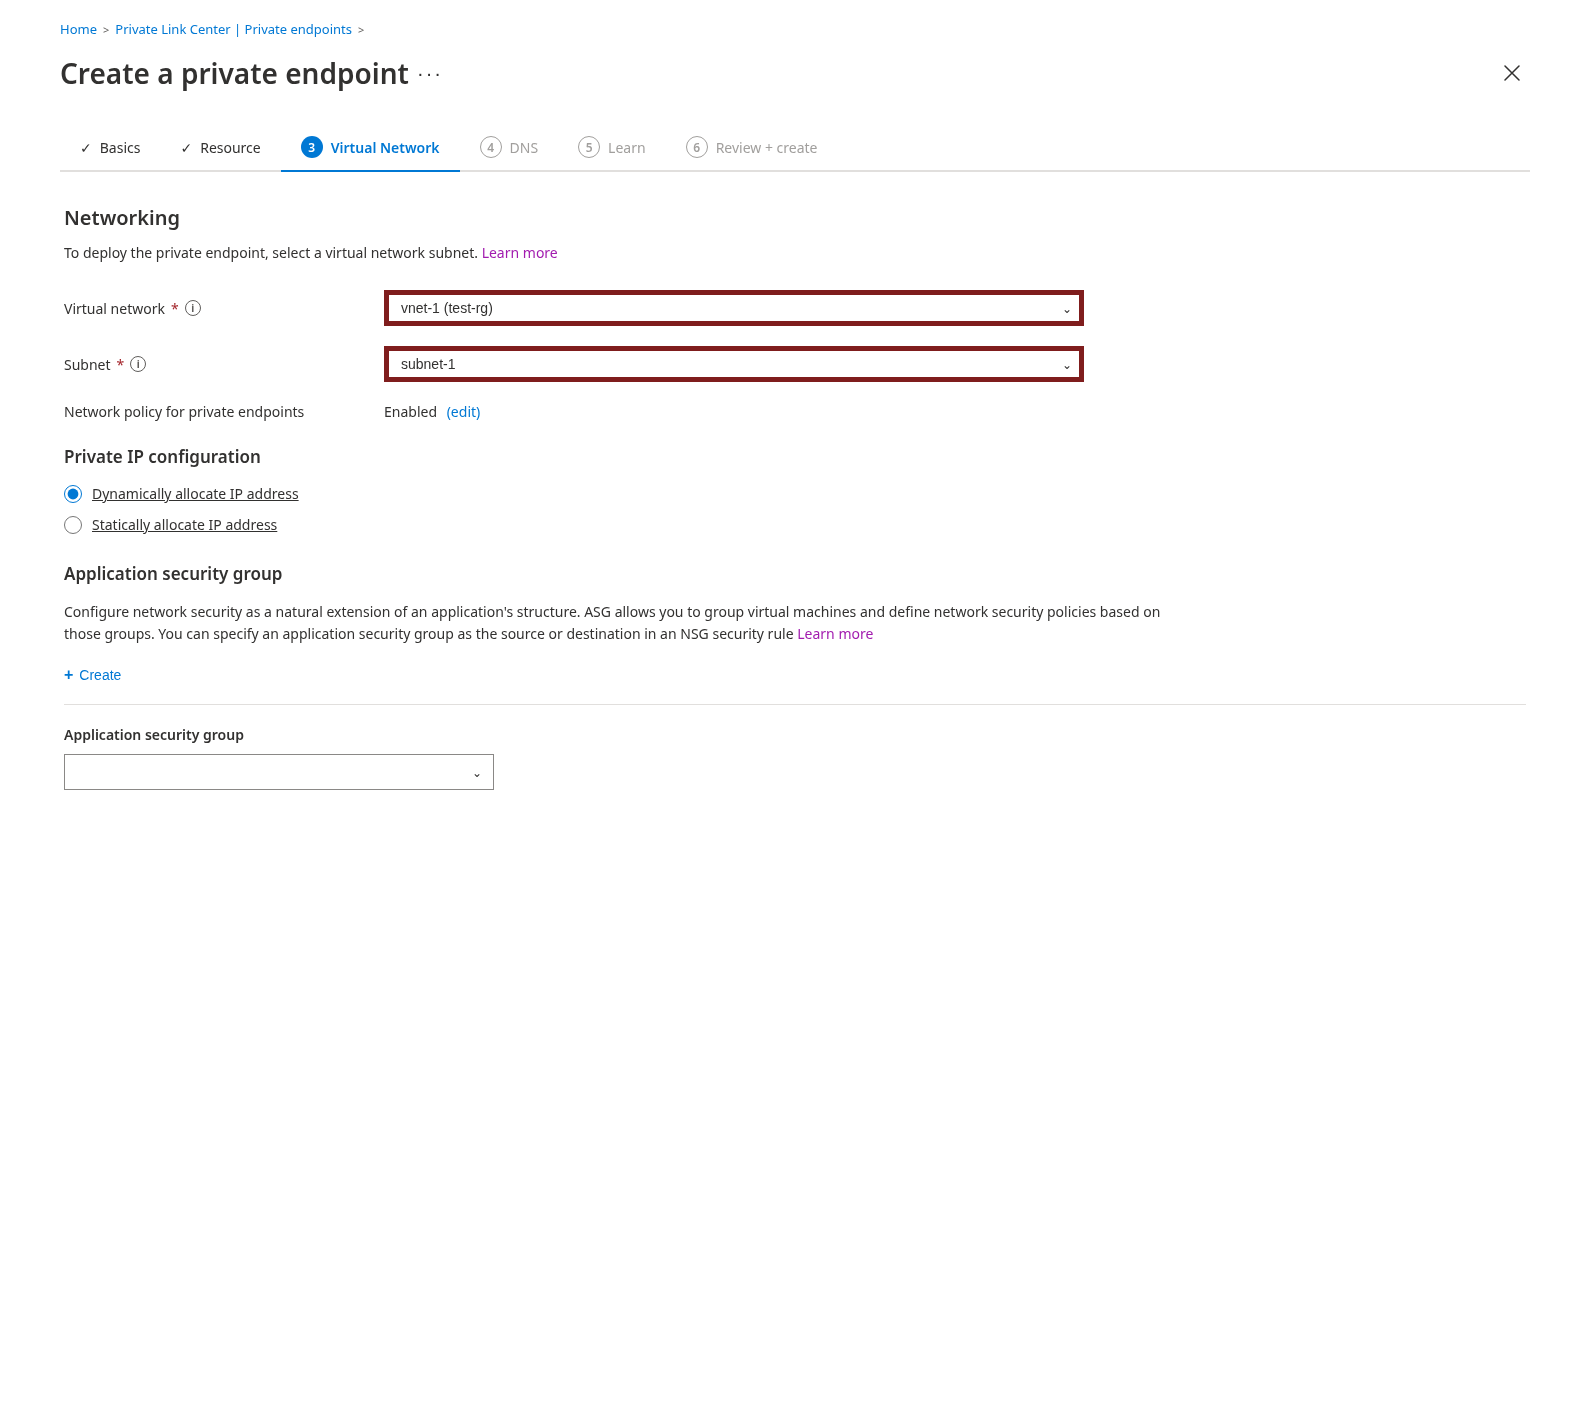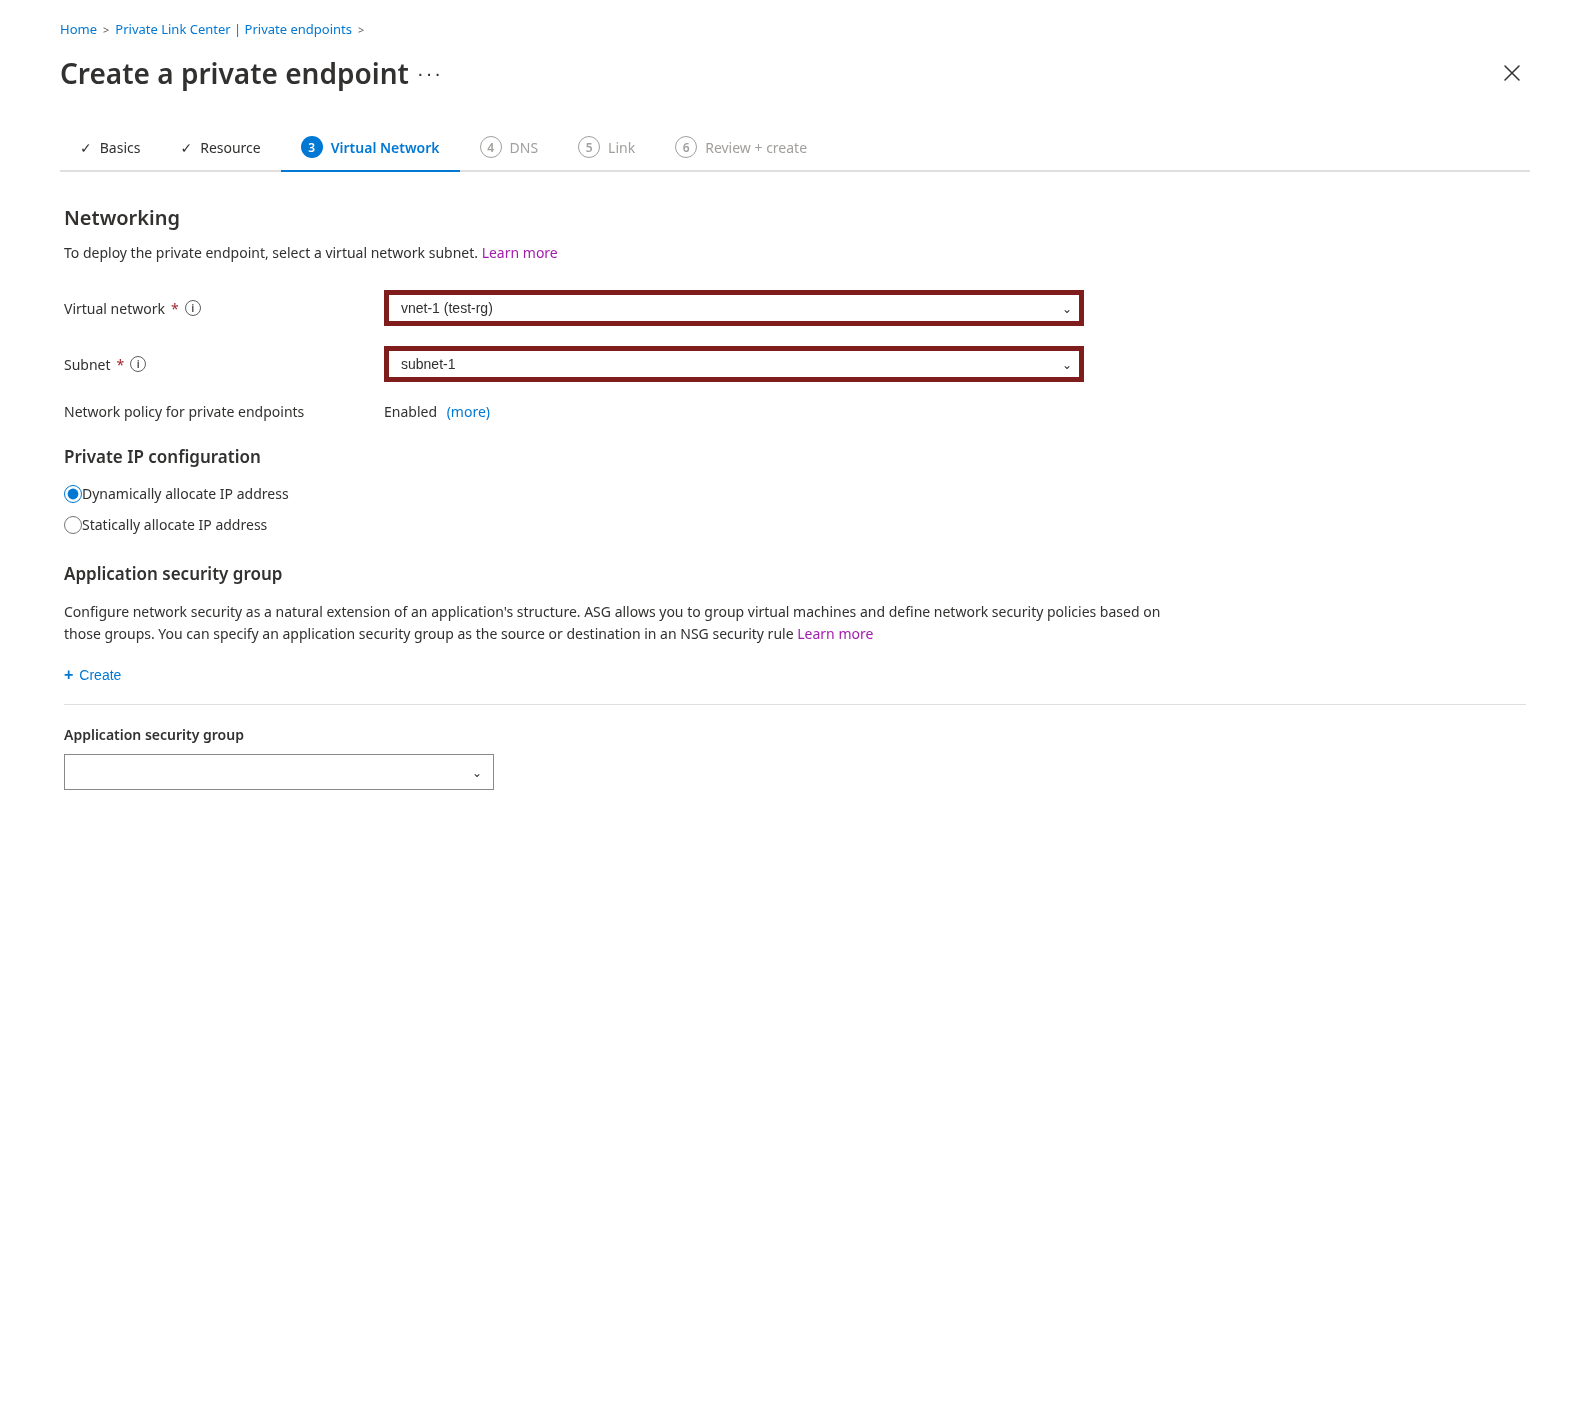--- a/index.html
+++ b/index.html
@@ -237,23 +237,25 @@
     }
     .radio-group {
       display: flex;
       flex-direction: column;
       gap: 12px;
       margin-bottom: 28px;
     }
     .radio-option {
       display: flex;
       align-items: center;
-      cursor: pointer;
-      font-size: 14px;
-      color: #323130;
+      gap: 10px;
+      cursor: pointer;
+      font-size: 14px;
+      color: #323130;
+      text-decoration: underline;
     }
     .radio-input {
       width: 18px;
       height: 18px;
       cursor: pointer;
       accent-color: #0078d4;
     }
     .asg-section {
       margin-top: 8px;
     }
@@ -356,21 +358,21 @@
       <span>Virtual Network</span>
     </div>
 
     <div class="tab disabled">
       <span class="tab-circle inactive-circle">4</span>
       <span>DNS</span>
     </div>
 
     <div class="tab disabled">
       <span class="tab-circle inactive-circle">5</span>
-      <span>Link</span>
+      <span>Learn</span>
     </div>
 
     <div class="tab disabled">
       <span class="tab-circle inactive-circle">6</span>
       <span>Review + create</span>
     </div>
   </div>
 
   <div class="content-area">
 
@@ -410,21 +412,21 @@
             </select>
             <span class="select-chevron">⌄</span>
           </div>
         </div>
       </div>
 
       <div class="static-value-row">
         <div class="static-label">Network policy for private endpoints</div>
         <div class="static-value">
           <span>Enabled</span>
-          <a class="edit-link">(more)</a>
+          <a class="edit-link">(edit)</a>
         </div>
       </div>
     </div>
 
     <div class="subsection">
       <h3 class="subsection-title">Private IP configuration</h3>
       <div class="radio-group">
         <label class="radio-option">
           <input type="radio" class="radio-input" name="ip-config" value="dynamic" checked="" style="">
           <span>Dynamically allocate IP address</span>

